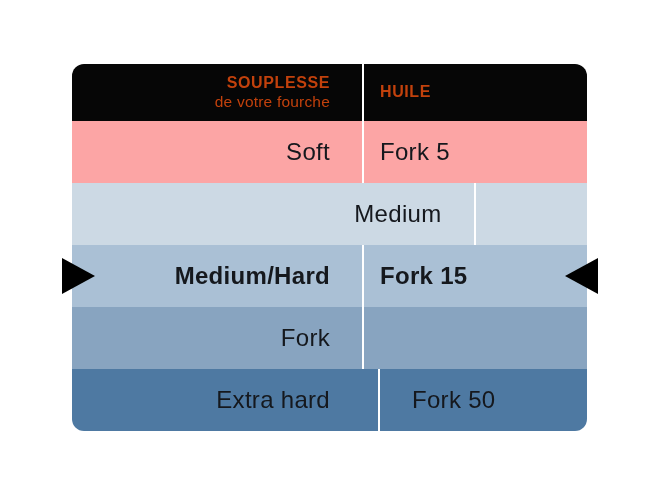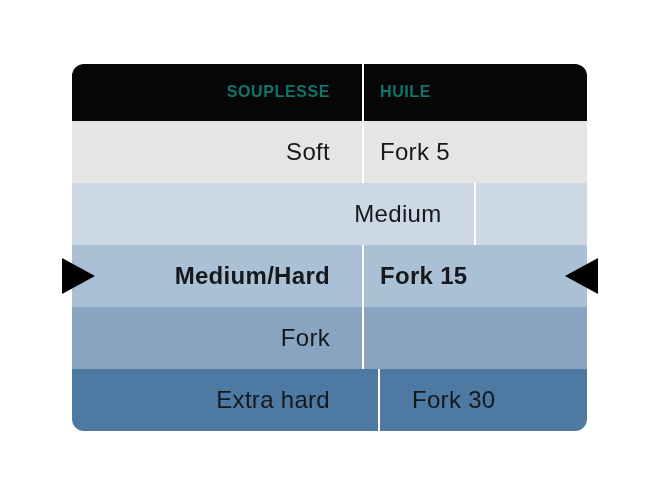--- a/index.html
+++ b/index.html
@@ -14,21 +14,21 @@
     position: absolute;
     left: 72px; top: 64px;
     width: 515px; height: 367px;
     border-radius: 12px;
     overflow: hidden;
   }
   .t-row { display: flex; width: 100%; }
   .t-header {
     height: 57px;
     background: #060606;
-    color: #0f766e;
+    color: #c2410c;
   }
   .data-row { height: 62px; color: #15181d; }
   .cell-left {
     width: 290px;
     display: flex; flex-direction: column;
     justify-content: center; align-items: flex-end;
     padding-right: 32px;
     text-align: right;
   }
   .v-divider { width: 2px; background: #ffffff; flex: 0 0 2px; }
@@ -54,28 +54,29 @@
   .arrow-right { left: 565px; border-right: 33px solid #000000; }
 </style>
 </head>
 <body>
 
 <div class="oil-table">
 
   <div class="t-row t-header">
     <div class="cell-left">
       <div class="hdr-title">SOUPLESSE</div>
+      <div class="hdr-sub">de votre fourche</div>
     </div>
     <div class="v-divider"></div>
     <div class="cell-right">
       <div class="hdr-title">HUILE</div>
     </div>
   </div>
 
-  <div class="t-row data-row" style="background: #e5e5e5; justify-content: space-between;">
+  <div class="t-row data-row" style="background: #fca5a5; justify-content: space-between;">
     <div class="cell-left">
       <div class="row-label">Soft</div>
     </div>
     <div class="v-divider"></div>
     <div class="cell-right">
       <div class="row-label">Fork 5</div>
     </div>
   </div>
 
   <div class="t-row data-row" style="background: rgb(204, 217, 228); justify-content: center;">
@@ -101,20 +102,20 @@
     </div>
     <div class="v-divider"></div>
   </div>
 
   <div class="t-row data-row" style="background: rgb(78, 121, 162); gap: 16px;">
     <div class="cell-left">
       <div class="row-label">Extra hard</div>
     </div>
     <div class="v-divider"></div>
     <div class="cell-right">
-      <div class="row-label">Fork 30</div>
+      <div class="row-label">Fork 50</div>
     </div>
   </div>
 
 </div>
 
 <div class="arrow arrow-left"></div>
 <div class="arrow arrow-right"></div>
 
 </body></html>

